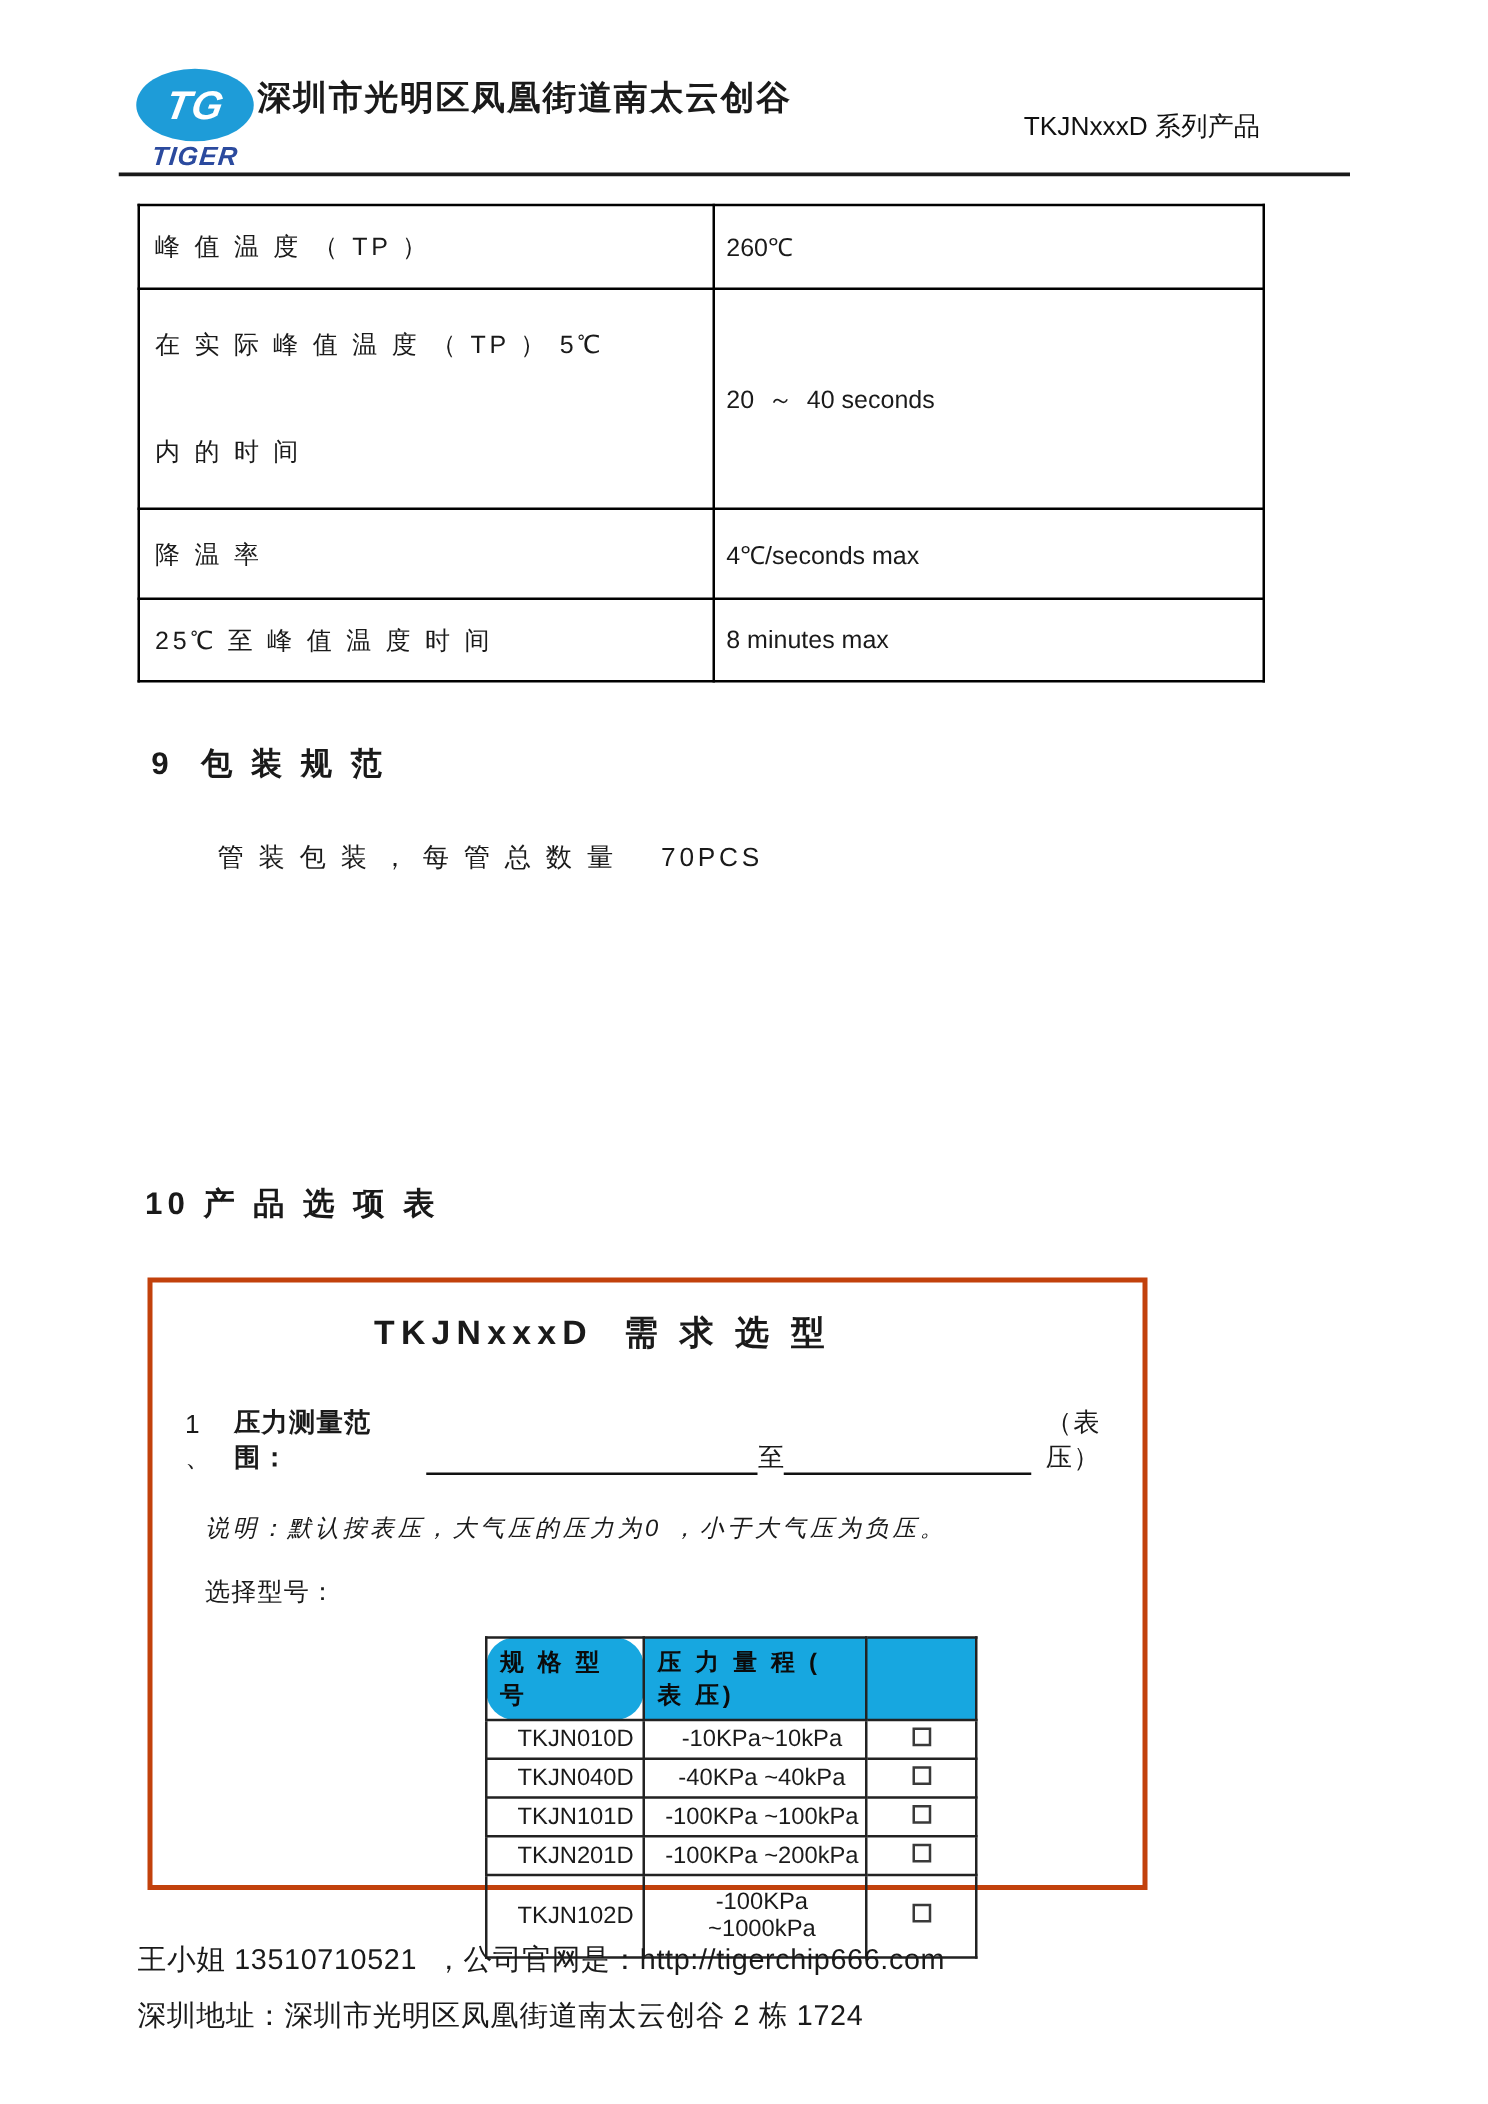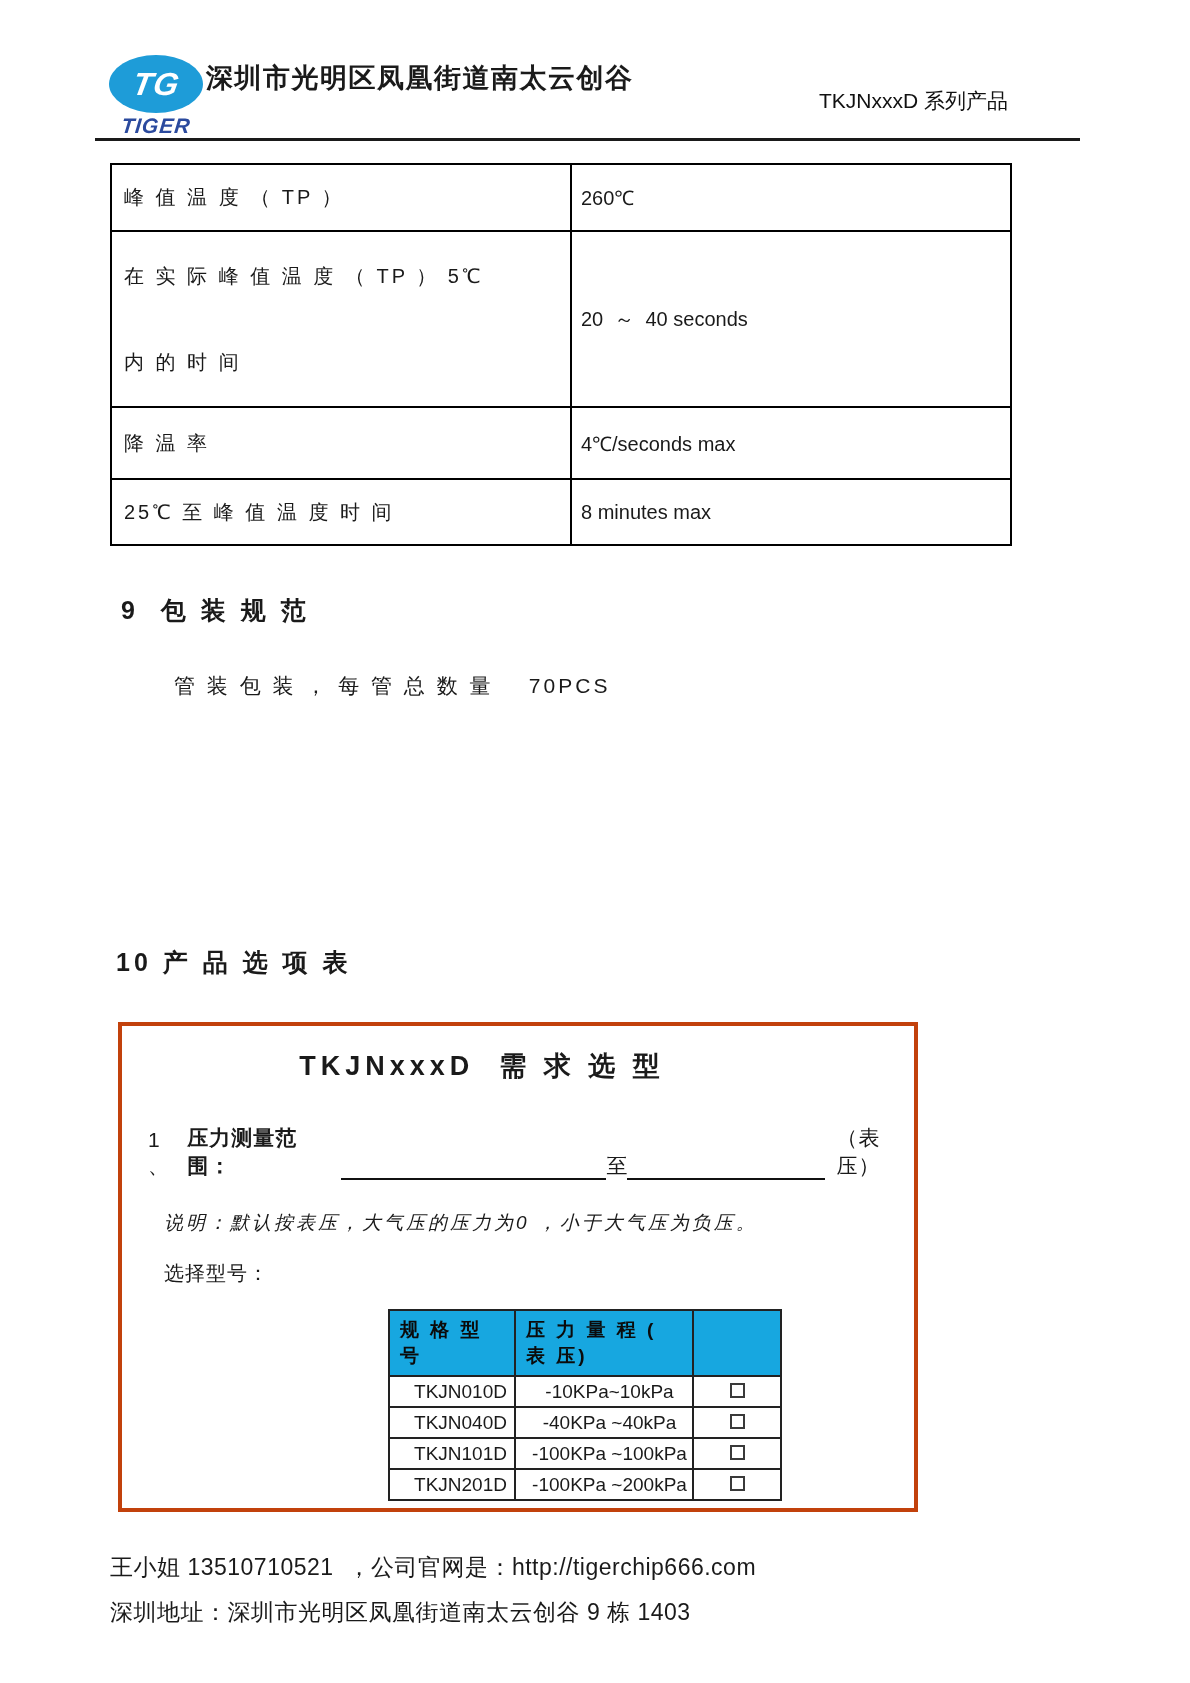--- a/index.html
+++ b/index.html
@@ -72,21 +72,21 @@
   .range-suffix { margin-left:12px; letter-spacing:1px; }
   .note-line { margin:30px 0 0 42px; font-style:italic; font-size:19px; letter-spacing:3px; white-space:pre-wrap; }
   .choose-line { margin:24px 0 0 42px; font-size:20px; letter-spacing:1px; }
 
   .sel-table { margin:22px 0 0 266px; border-collapse:collapse; font-size:19px; table-layout:fixed; }
   .sel-table th, .sel-table td { border:2px solid #222;text-align:center; }
   .sel-table th {
     background:#17a7e0; font-weight:bold; text-align:left;
     padding:6px 10px; height:62px; vertical-align:middle; letter-spacing:3px; color:#0b0b0b;
   }
-  .c1 { width:126px; }
+  .c1 { width:126px;border-radius:23px; }
   .c2 { width:178px; }
   .c3 { width:88px; }
   .sel-table td { height:31px; vertical-align:middle; }
   .sel-table td.model { padding-left:18px; }
   .sel-table td.range { padding-left:12px; white-space:pre-line; }
   .sel-table td.chk { text-align:center; }
   .sel-table tr.tall td { height:66px; }
   .checkbox { display:inline-block; width:15px; height:15px; border:2px solid #3a3a3a; background:#fff; }
 
   
@@ -173,20 +173,26 @@
         <tr>
           <td class="model">TKJN101D</td>
           <td class="range">-100KPa ~100kPa</td>
           <td class="chk"><span class="checkbox"></span></td>
         </tr>
         <tr>
           <td class="model">TKJN201D</td>
           <td class="range">-100KPa ~200kPa</td>
           <td class="chk"><span class="checkbox"></span></td>
         </tr>
+        <tr class="tall">
+          <td class="model">TKJN102D</td>
+          <td class="range">-100KPa
+~1000kPa</td>
+          <td class="chk"><span class="checkbox"></span></td>
+        </tr>
       </tbody>
     </table>
   </div>
 
   <div class="footer-line f1">王小姐 13510710521  ，公司官网是：http://tigerchip666.com</div>
-  <div class="footer-line f2">深圳地址：深圳市光明区凤凰街道南太云创谷 9 栋 1403</div>
+  <div class="footer-line f2">深圳地址：深圳市光明区凤凰街道南太云创谷 2 栋 1724</div>
 
 </div>
 
 </body></html>

